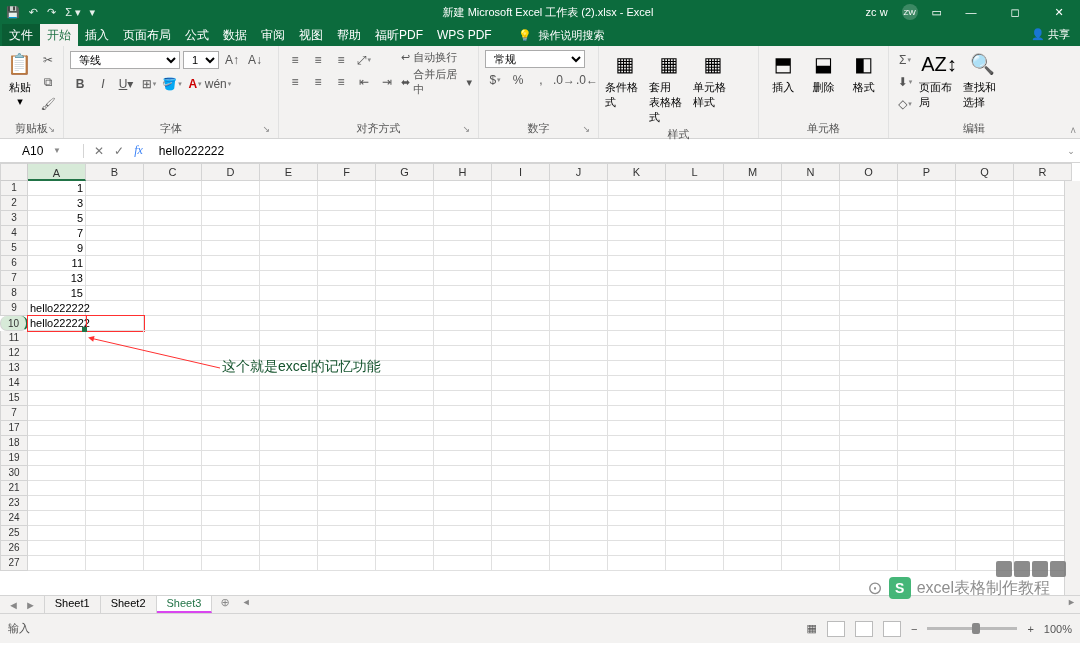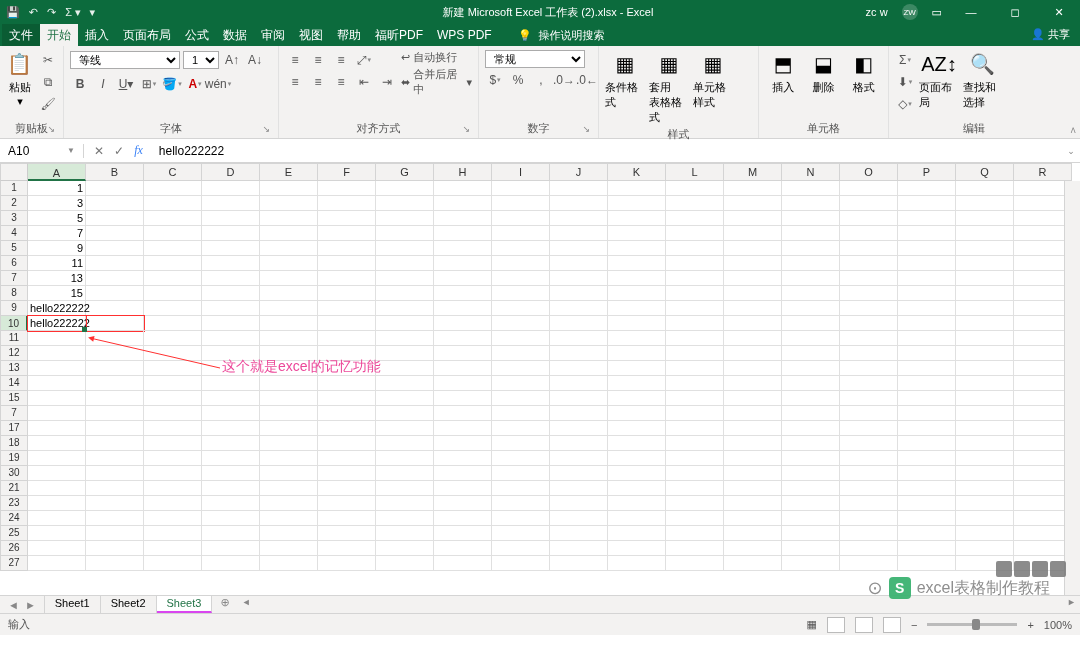--- a/index.html
+++ b/index.html
@@ -29,57 +29,57 @@
 .bigbtn { display: flex; flex-direction: column; align-items: center; width: 40px; cursor: pointer; font-size: 11px; }
 .bigbtn .ico { width: 28px; height: 28px; margin-bottom: 2px; display: flex; align-items: center; justify-content: center; font-size: 20px; }
 .vstack { display: flex; flex-direction: column; gap: 2px; }
 .hstack { display: flex; align-items: center; gap: 3px; }
 .sel { border: 1px solid #ababab; background: #fff; font-size: 11px; padding: 1px 4px; }
 .sbtn { width: 20px; height: 20px; display: inline-flex; align-items: center; justify-content: center; cursor: pointer; color: #555; font-size: 12px; }
 .sbtn.dd::after { content: "▾"; font-size: 7px; margin-left: 1px; color: #888; }
 .collapse { position: absolute; right: 4px; bottom: 2px; font-size: 10px; color: #888; cursor: pointer; }
 
 .fbar { height: 24px; border-bottom: 1px solid #d4d4d4; display: flex; align-items: center; font-size: 12px; background: #fff; }
-.namebox { width: 84px; border-right: 1px solid #d4d4d4; padding: 0 8px; display: flex; align-items: center; justify-content: space-between; }
+.namebox { width: 84px; border-right: 1px solid #d4d4d4; padding: 0 22px; display: flex; align-items: center; justify-content: space-between; }
 .namebox .dd { font-size: 8px; color: #888; }
 .fbtns { display: flex; align-items: center; gap: 10px; padding: 0 10px; color: #777; }
 .fbtns span { cursor: pointer; }
 .fx { font-style: italic; font-family: serif; color: #3b82f6; }
 .finput { flex: 1; padding: 0 6px; }
 .fexpand { width: 18px; text-align: center; color: #888; font-size: 9px; cursor: pointer; }
 
 .grid-wrap { position: relative; height: 432px; overflow: hidden; background: #fff; }
 .grid { position: absolute; top: 0; left: 0; }
 .colhead { height: 18px; display: flex; }
 .corner { width: 28px; border: 1px solid #d4d4d4; background: #f3f2f1; border-right: 1px solid #ccc; border-bottom: 1px solid #ccc; }
 .ch { width: 58px; border: 1px solid #d4d4d4; border-left: none; background: #f3f2f1; text-align: center; font-size: 11px; line-height: 16px; color: #333; }
 .ch.sel { background: #d7ead8; border-bottom: 2px solid #217346; }
 .row { display: flex; height: 15px; }
 .rh { width: 28px; border: 1px solid #d4d4d4; border-top: none; background: #f3f2f1; text-align: center; font-size: 10px; line-height: 14px; color: #333; }
-.rh.sel { background: #d7ead8; border-right: 2px solid #217346; }
+.rh.sel { background: #d7ead8; border-right: 2px solid #217346; border-radius: 7px; }
 .cell { width: 58px; border-right: 1px solid #e0e0e0; border-bottom: 1px solid #e0e0e0; font-size: 11px; line-height: 14px; padding: 0 2px; overflow: visible; white-space: nowrap; }
 .cell.num { text-align: right; }
 .cell.active { outline: 2px solid #217346; outline-offset: -1px; position: relative; z-index: 2; }
 .cell.active::after { content: ""; position: absolute; right: -2px; bottom: -2px; width: 5px; height: 5px; background: #217346; }
 .cell.redbox { outline: 1.5px solid #ff3030; outline-offset: 0px; }
 .annot-line { position: absolute; stroke: #ff3030; stroke-width: 1; }
-.annot-text { position: absolute; color: #ec4899; font-size: 14px; }
+.annot-text { position: absolute; color: #14532d; font-size: 14px; }
 
 .vscroll { position: absolute; right: 0; top: 18px; bottom: 0; width: 16px; background: #f3f2f1; border-left: 1px solid #d4d4d4; }
 .hscroll-row { height: 18px; display: flex; border-top: 1px solid #d4d4d4; background: #f3f2f1; font-size: 11px; }
 .sheet-nav { display: flex; align-items: center; gap: 6px; padding: 0 8px; border-right: 1px solid #d4d4d4; color: #888; }
 .sheet-tabs { display: flex; align-items: stretch; }
 .sheet-tab { padding: 1px 10px; border-right: 1px solid #d4d4d4; background: #f3f2f1; cursor: pointer; }
 .sheet-tab.active { background: #fff; border-bottom: 2px solid #d946ef; color: #217346; }
 .sheet-add { padding: 0 8px; color: #888; cursor: pointer; }
 .hscroll-track { flex: 1; background: #f3f2f1; position: relative; }
 .hscroll-track::before { content: "◄"; position: absolute; left: 4px; top: 1px; font-size: 9px; color: #888; }
 .hscroll-track::after { content: "►"; position: absolute; right: 4px; top: 1px; font-size: 9px; color: #888; }
 
-.statusbar { height: 22px; background: #f3f2f1; border-top: 1px solid #d4d4d4; display: flex; align-items: center; font-size: 11px; padding: 0 8px; color: #555; }
+.statusbar { height: 30px; background: #f3f2f1; border-top: 1px solid #d4d4d4; display: flex; align-items: center; font-size: 11px; padding: 0 8px; color: #555; }
 .statusbar .right { margin-left: auto; display: flex; align-items: center; gap: 10px; }
 .viewbtn { width: 18px; height: 16px; border: 1px solid #bbb; background: #fff; cursor: pointer; }
 .zoom-slider { width: 90px; height: 3px; background: #bbb; position: relative; }
 .zoom-slider .th { position: absolute; left: 50%; top: -4px; width: 8px; height: 11px; background: #888; border-radius: 2px; }
 
 .watermark { position: absolute; right: 30px; bottom: 48px; display: flex; align-items: center; gap: 6px; color: #888; font-size: 16px; font-weight: 500; opacity: .95; }
 .watermark .wm-ico { width: 22px; height: 22px; background: #3cb371; border-radius: 4px; color: #fff; display: flex; align-items: center; justify-content: center; font-size: 14px; font-weight: bold; }
 .watermark2 { position: absolute; right: 14px; bottom: 70px; display: flex; gap: 2px; opacity: .85; }
 .watermark2 span { width: 16px; height: 16px; background: #777; border-radius: 2px; }
 </style>

